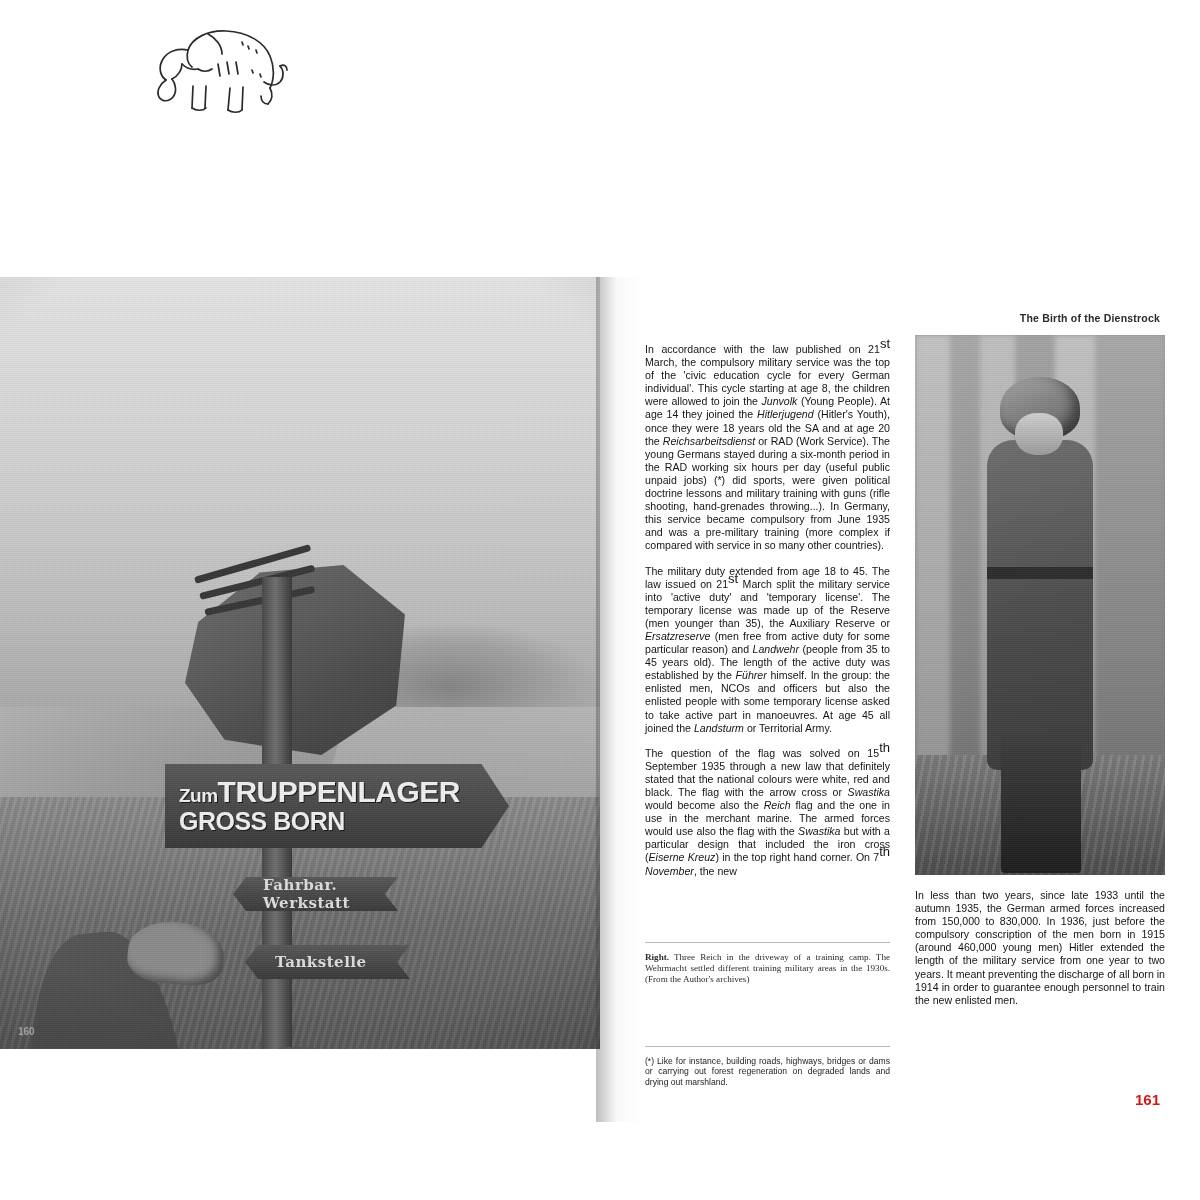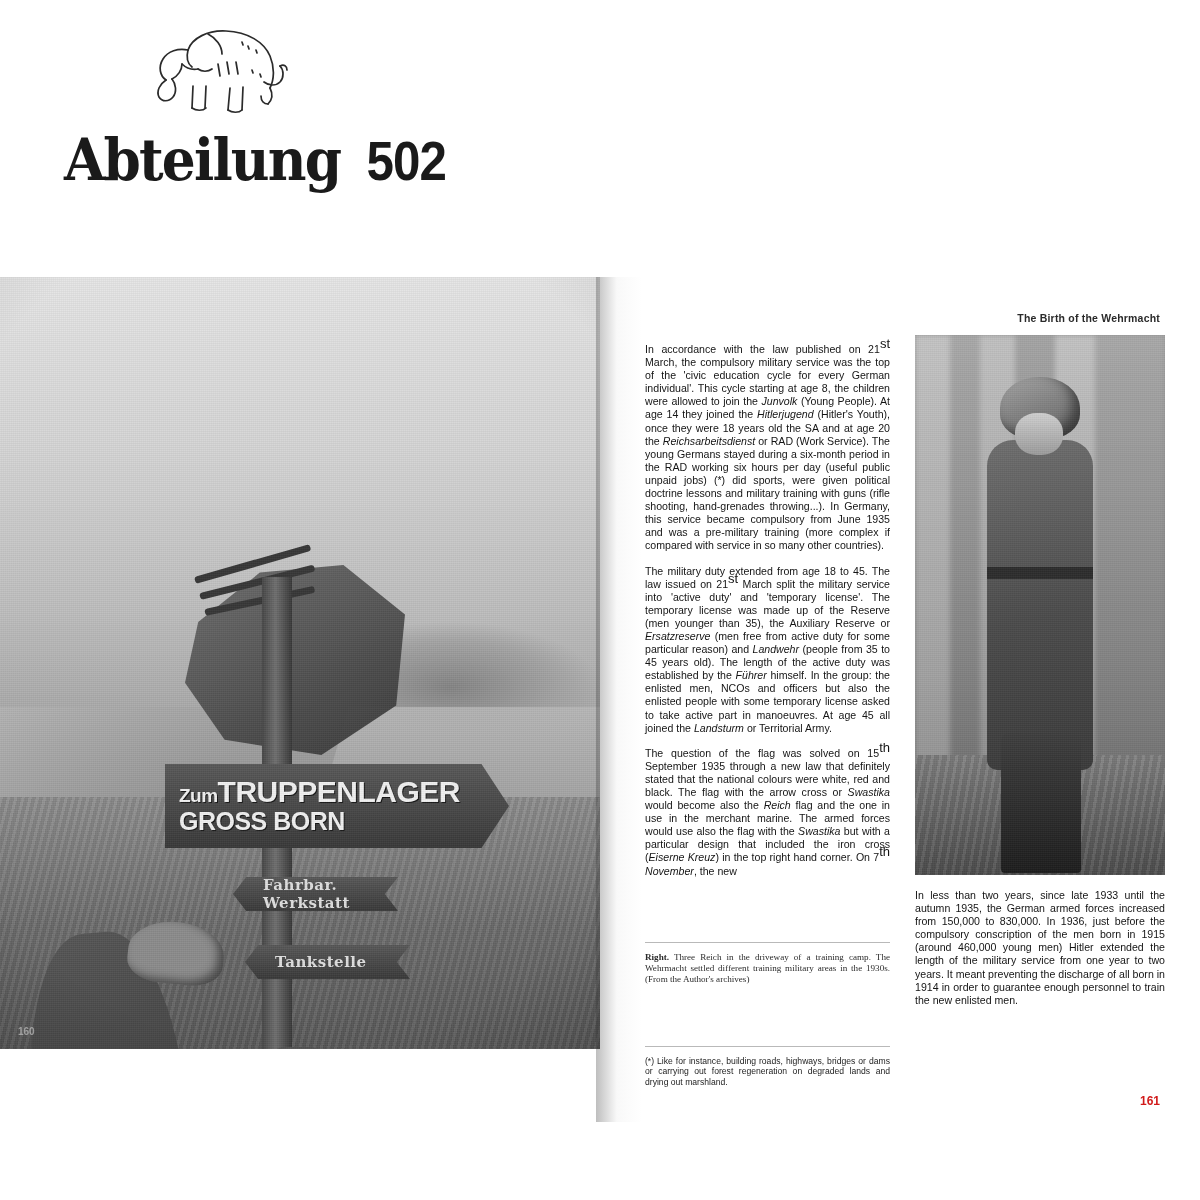--- a/index.html
+++ b/index.html
@@ -133,21 +133,21 @@
     background:linear-gradient(170deg,#6e6e6e,#4a4a4a 55%,#3a3a3a);
     border-radius:26px 26px 10px 10px;}
   .pr-helmet{position:absolute;left:85px;top:42px;width:80px;height:62px;
     background:linear-gradient(160deg,#a2a2a2,#5f5f5f);
     border-radius:50% 50% 40% 40%;box-shadow:inset -8px -6px 12px rgba(0,0,0,.45);}
   .pr-face{position:absolute;left:100px;top:78px;width:48px;height:42px;
     background:linear-gradient(180deg,#cfcfcf,#9b9b9b);border-radius:45%;}
   .pr-legs{position:absolute;left:86px;top:398px;width:80px;height:140px;
     background:linear-gradient(180deg,#3e3e3e,#1d1d1d);border-radius:8px 8px 4px 4px;}
   .pr-belt{position:absolute;left:72px;top:232px;width:106px;height:12px;background:#2c2c2c;}
-  .pagenum-right{position:absolute;right:40px;bottom:14px;font-size:12px;font-weight:700;color:#d11a1a;}
+  .pagenum-right{position:absolute;right:40px;bottom:14px;font-size:15px;font-weight:700;color:#d11a1a;}
 </style>
 </head>
 <body>
 
 <div id="page">
 
   <div class="logo-block">
     <svg class="logo-mark" viewBox="0 0 180 90">
       <g fill="none" stroke="#2b2b2b" stroke-width="1.7" stroke-linecap="round" stroke-linejoin="round">
         <path d="M58 26 C62 14 78 6 96 7 C118 8 134 18 140 32 C145 44 144 56 140 64"></path>
@@ -166,23 +166,20 @@
         <path d="M100 64 L98 86"></path>
         <path d="M113 63 L112 86"></path>
         <path d="M98 86 C102 89 109 89 112 86"></path>
         <path d="M134 58 C139 62 146 62 150 58 C154 54 154 46 150 42"></path>
         <path d="M150 42 C154 40 157 42 157 46"></path>
         <path d="M88 40 L90 52 M97 38 L99 50 M106 38 L108 50"></path>
         <path d="M118 22 L119 25 M126 26 L127 29 M112 18 L113 21"></path>
         <path d="M122 46 L123 49 M130 50 L131 53"></path>
       </g>
     </svg>
-    <div class="logo-word">
-      <span class="goth">Abteilung</span><span class="num">502</span>
-    </div>
   </div>
 
   <div class="spread">
 
     <div class="page-left">
       <div class="photo-left">
         <div class="sky"></div>
         <div class="treeline"></div>
         <div class="road"></div>
         <div class="field"></div>
@@ -213,21 +210,21 @@
         <div class="soldier s3"></div>
         <div class="helmet h3"></div>
 
         <div class="grain"></div>
         <div class="vignette"></div>
         <div class="pagenum-left">160</div>
       </div>
     </div>
 
     <div class="page-right">
-      <div class="runhead">The Birth of the Wehrmacht</div>
+      <div class="runhead">The Birth of the Dienstrock</div>
 
       <div class="col-text">
         <p class="body-p">In accordance with the law published on 21<sup>st</sup> March, the compulsory military service was the top of the 'civic education cycle for every German individual'. This cycle starting at age 8, the children were allowed to join the <i>Junvolk</i> (Young People). At age 14 they joined the <i>Hitlerjugend</i> (Hitler's Youth), once they were 18 years old the SA and at age 20 the <i>Reichsarbeitsdienst</i> or RAD (Work Service). The young Germans stayed during a six-month period in the RAD working six hours per day (useful public unpaid jobs) (*) did sports, were given political doctrine lessons and military training with guns (rifle shooting, hand-grenades throwing...). In Germany, this service became compulsory from June 1935 and was a pre-military training (more complex if compared with service in so many other countries).</p>
 
         <p class="body-p">The military duty extended from age 18 to 45. The law issued on 21<sup>st</sup> March split the military service into 'active duty' and 'temporary license'. The temporary license was made up of the Reserve (men younger than 35), the Auxiliary Reserve or <i>Ersatzreserve</i> (men free from active duty for some particular reason) and <i>Landwehr</i> (people from 35 to 45 years old). The length of the active duty was established by the <i>Führer</i> himself. In the group: the enlisted men, NCOs and officers but also the enlisted people with some temporary license asked to take active part in manoeuvres. At age 45 all joined the <i>Landsturm</i> or Territorial Army.</p>
 
         <p class="body-p">The question of the flag was solved on 15<sup>th</sup> September 1935 through a new law that definitely stated that the national colours were white, red and black. The flag with the arrow cross or <i>Swastika</i> would become also the <i>Reich</i> flag and the one in use in the merchant marine. The armed forces would use also the flag with the <i>Swastika</i> but with a particular design that included the iron cross (<i>Eiserne Kreuz</i>) in the top right hand corner. On 7<sup>th</sup> <i>November</i>, the new</p>
 
         <div style="height:46px"></div>
         <div class="rule"></div>

